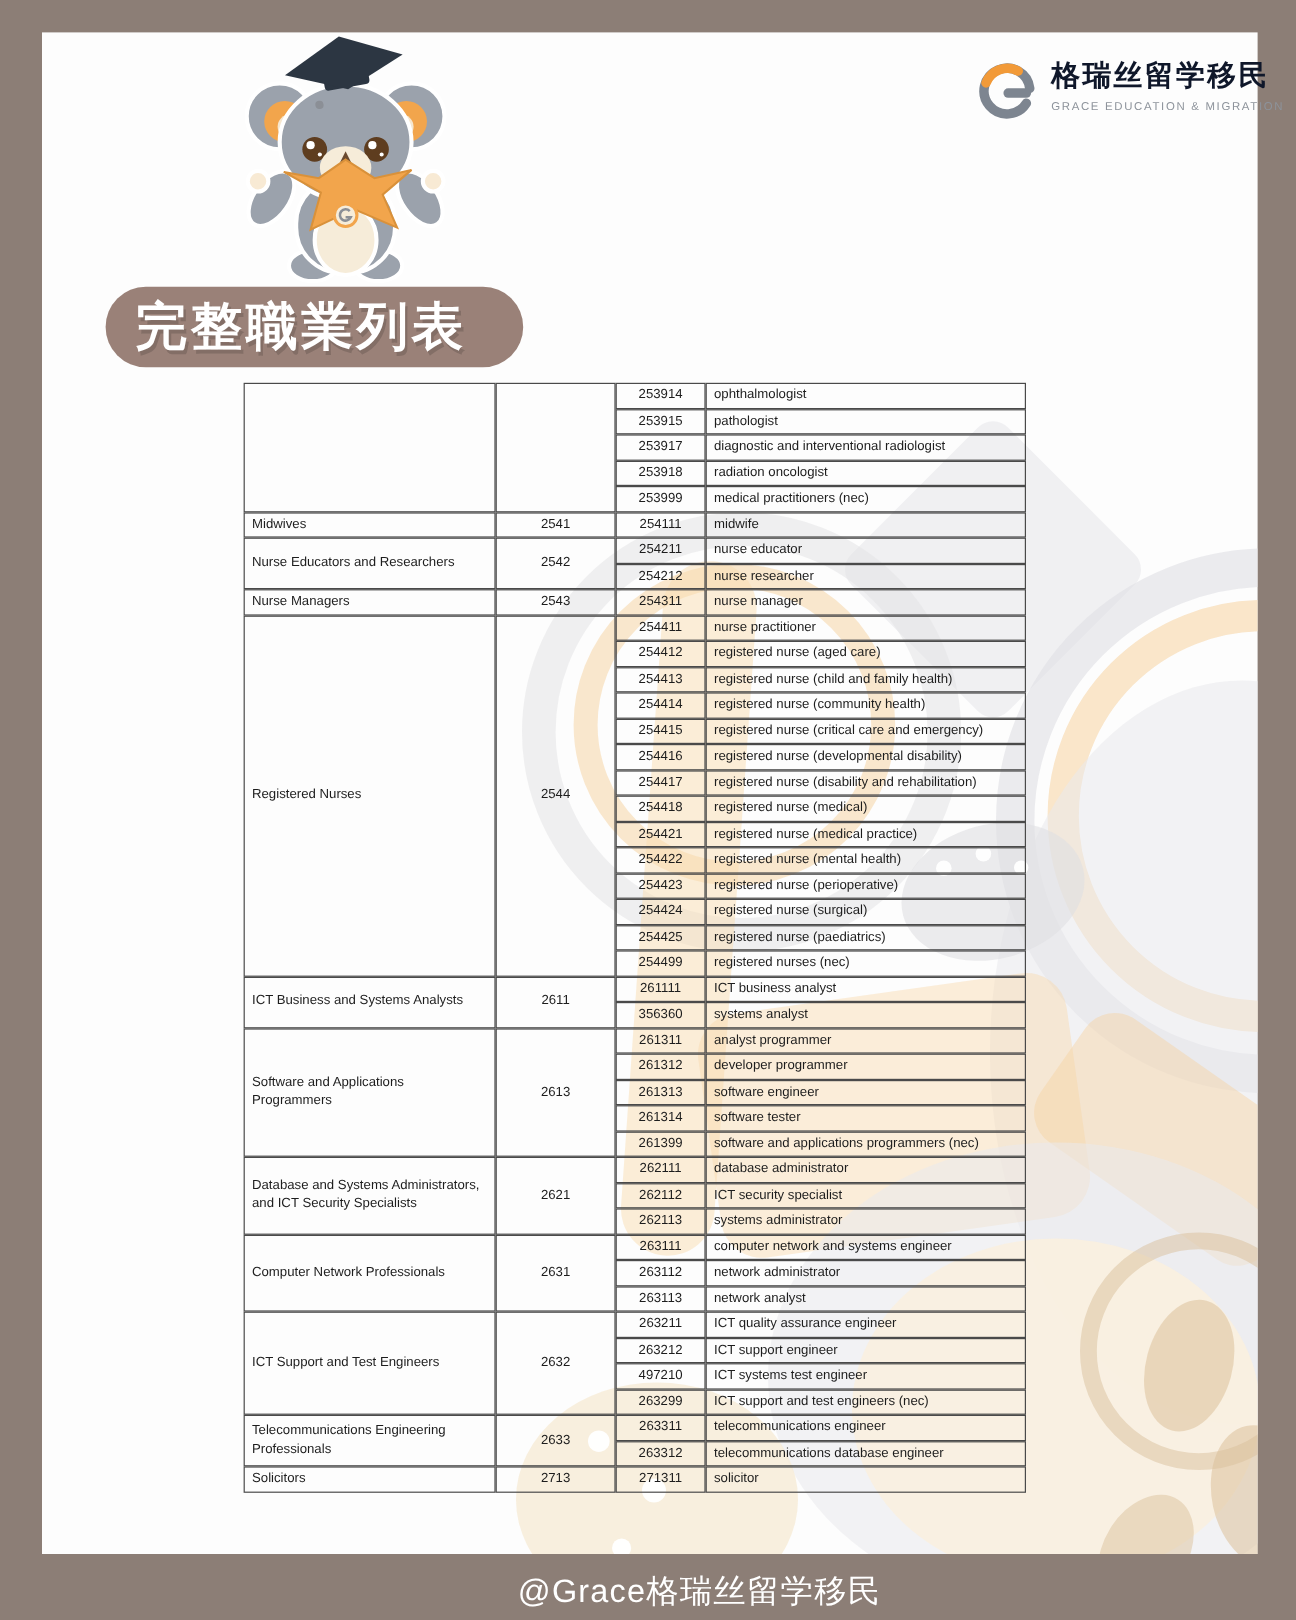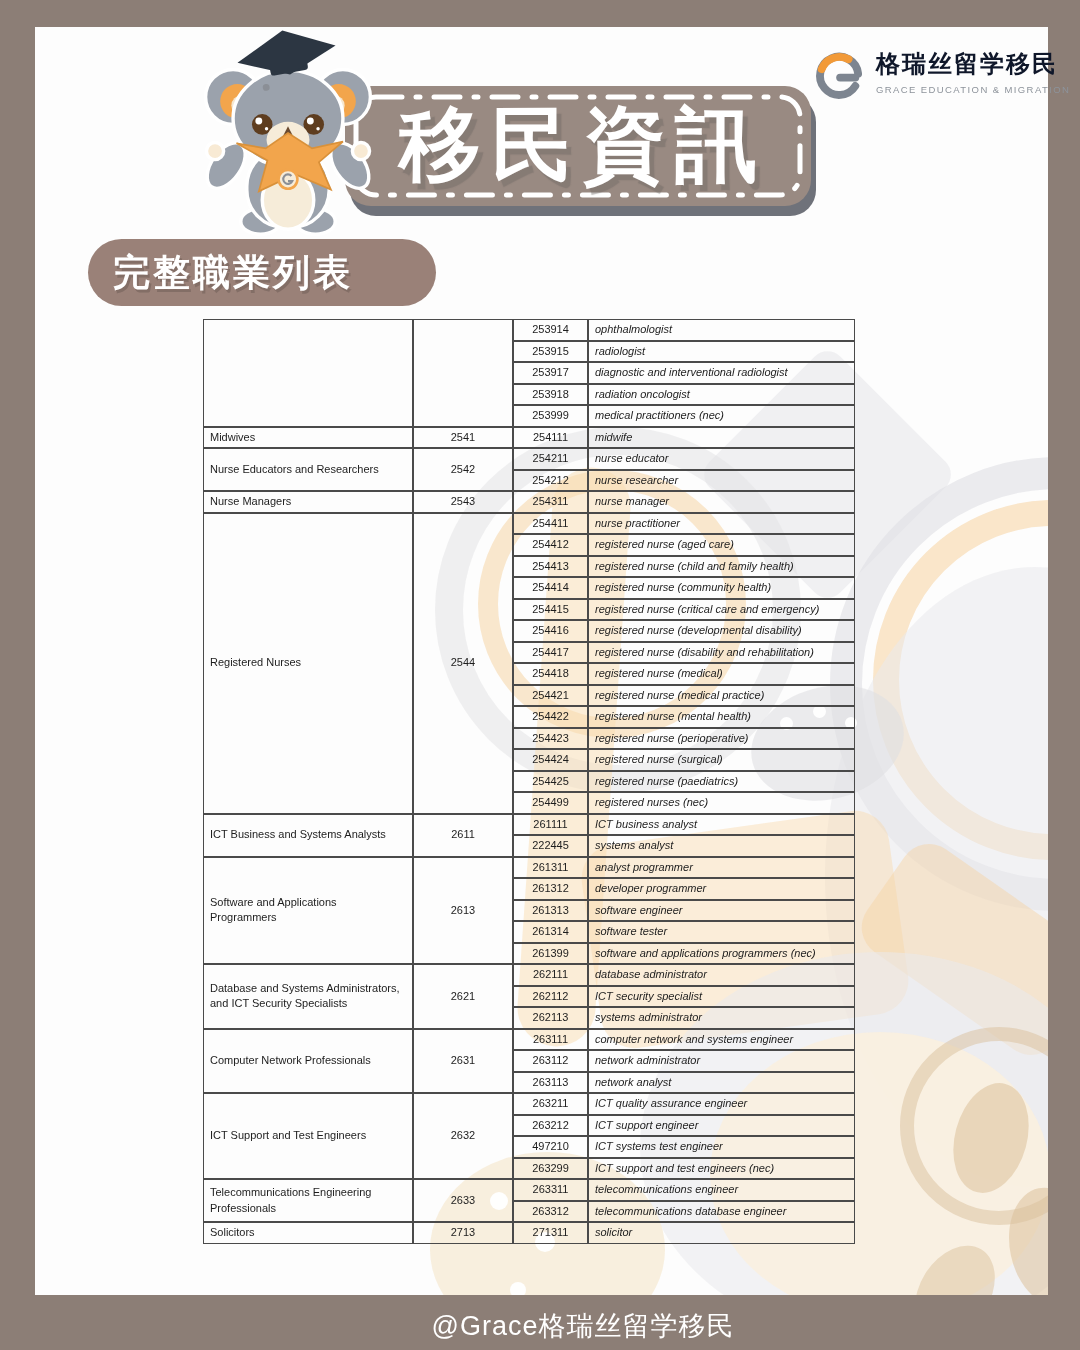--- a/index.html
+++ b/index.html
@@ -53,33 +53,33 @@
     position:absolute;inset:0;display:flex;align-items:center;justify-content:center;
     color:#ffffff;font-size:82px;font-weight:bold;letter-spacing:10px;
     text-shadow:5px 6px 1px rgba(110,104,99,.45);padding-left:10px;
   }
   .koala{position:absolute;left:202px;top:30px;z-index:5;}
   
   .pill{
     position:absolute;left:88px;top:239px;width:348px;height:67px;z-index:4;
     background:#9a8178;border-radius:34px;display:flex;align-items:center;
   }
-  .pill-label{color:#ffffff;font-size:37px;font-weight:bold;letter-spacing:3px;padding-left:25px;
+  .pill-label{color:#ffffff;font-size:43px;font-weight:bold;letter-spacing:3px;padding-left:25px;
     text-shadow:2px 3px 0 rgba(90,75,68,.35);}
   
   .table-wrap{position:absolute;left:203px;top:319px;z-index:3;}
   table.occ{border-collapse:separate;border-spacing:0;table-layout:fixed;width:652px;}
   table.occ td{
     border:1px solid #4a4a4a;background:transparent;color:#1d1d1d;
     font-size:11px;line-height:15.5px;padding:2px 6px;vertical-align:middle;
     overflow:hidden;
   }
   td.g-name{font-size:10.7px;}
   td.g-code,td.o-code{text-align:center;font-size:11.5px;}
-  td.o-name{padding-left:8px;font-style:italic;}
+  td.o-name{padding-left:8px;}
   
   .footer{
     position:absolute;left:0;top:1301px;width:1080px;height:49px;z-index:4;
     display:flex;align-items:center;justify-content:center;
     color:#ffffff;font-size:27px;letter-spacing:1px;margin-left:43px;
   }
 </style>
 </head>
 <body>
 
@@ -122,26 +122,20 @@
           <path d="M25 24.5 h13.5" stroke="#7d8590" stroke-width="7"></path>
         </g>
       </svg>
     </span>
     <div class="logo-text">
       <div class="name">格瑞丝留学移民</div>
       <div class="tagline">GRACE EDUCATION &amp; MIGRATION</div>
     </div>
   </div>
 
-  <div class="badge">
-    <svg class="badge-dash" width="466" height="120">
-      <rect x="11" y="11" width="444" height="98" rx="20" fill="none" stroke="#ffffff" stroke-width="5" stroke-dasharray="26 14 4 14" stroke-linecap="round"></rect>
-    </svg>
-    <div class="badge-title">移民資訊</div>
-  </div>
 
   <div class="koala">
     <svg viewBox="0 0 200 240" width="172" height="206">
       <g stroke="#ffffff" stroke-width="4">
         <ellipse cx="28" cy="158" rx="17" ry="30" fill="#9ba2ac" transform="rotate(35 28 158)"></ellipse>
         <ellipse cx="172" cy="158" rx="17" ry="30" fill="#9ba2ac" transform="rotate(-35 172 158)"></ellipse>
         <circle cx="15" cy="141" r="10" fill="#f8ead4"></circle>
         <circle cx="185" cy="141" r="10" fill="#f8ead4"></circle>
         <ellipse cx="68" cy="223" rx="23" ry="15" fill="#9ba2ac"></ellipse>
         <ellipse cx="132" cy="223" rx="23" ry="15" fill="#9ba2ac"></ellipse>
@@ -189,21 +183,21 @@
       </colgroup>
       <tbody id="occ-tbody">
           <tr>
             <td class="g-name" rowspan="5"></td>
             <td class="g-code" rowspan="5"></td>
             <td class="o-code">253914</td>
             <td class="o-name">ophthalmologist</td>
           </tr>
           <tr>
             <td class="o-code">253915</td>
-            <td class="o-name">radiologist</td>
+            <td class="o-name">pathologist</td>
           </tr>
           <tr>
             <td class="o-code">253917</td>
             <td class="o-name">diagnostic and interventional radiologist</td>
           </tr>
           <tr>
             <td class="o-code">253918</td>
             <td class="o-name">radiation oncologist</td>
           </tr>
           <tr>
@@ -290,21 +284,21 @@
             <td class="o-code">254499</td>
             <td class="o-name">registered nurses (nec)</td>
           </tr>
           <tr>
             <td class="g-name" rowspan="2">ICT Business and Systems Analysts</td>
             <td class="g-code" rowspan="2">2611</td>
             <td class="o-code">261111</td>
             <td class="o-name">ICT business analyst</td>
           </tr>
           <tr>
-            <td class="o-code">222445</td>
+            <td class="o-code">356360</td>
             <td class="o-name">systems analyst</td>
           </tr>
           <tr>
             <td class="g-name" rowspan="5">Software and Applications Programmers</td>
             <td class="g-code" rowspan="5">2613</td>
             <td class="o-code">261311</td>
             <td class="o-name">analyst programmer</td>
           </tr>
           <tr>
             <td class="o-code">261312</td>

